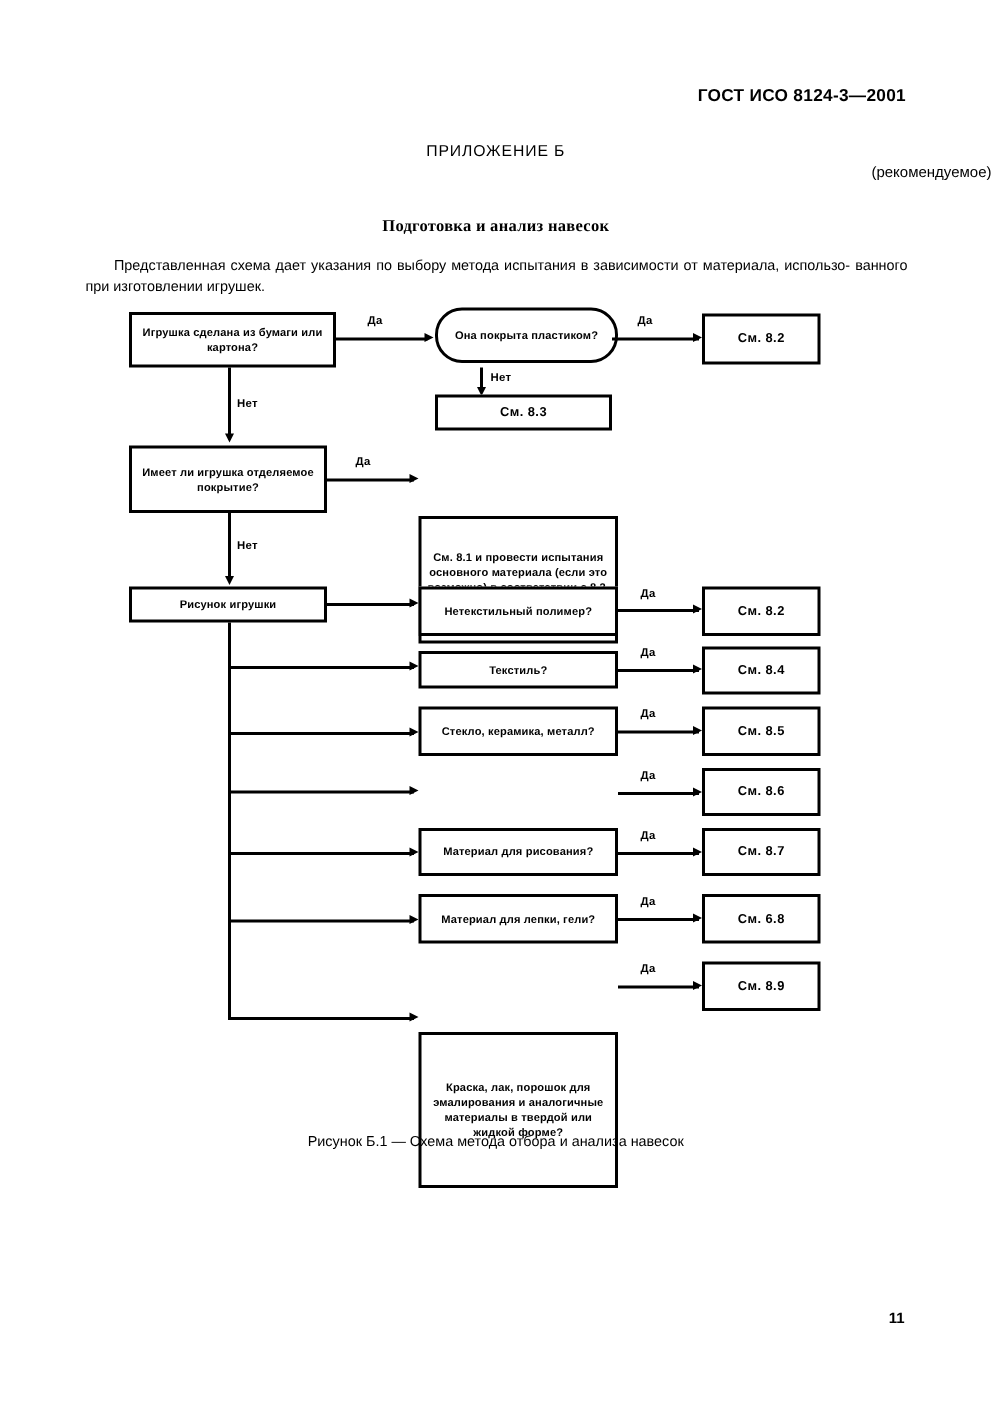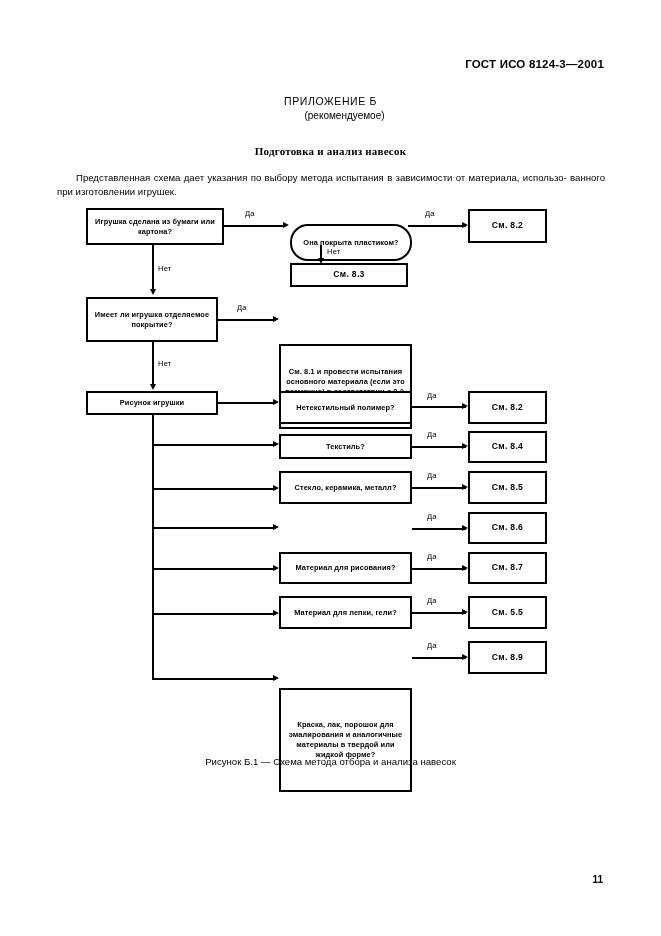--- a/index.html
+++ b/index.html
@@ -40,21 +40,21 @@
     left: 0; right: 0;
     top: 95px;
     text-align: center;
     font-size: 10.5px;
     letter-spacing: 0.6px;
   }
   .annex-sub {
     position: absolute;
     left: 0; right: 0;
     top: 110px;
-    text-align: center;
+    text-align: right;
     font-size: 10px;
     padding-left: 28px;
   }
   .section-heading {
     position: absolute;
     left: 0; right: 0;
     top: 145px;
     text-align: center;
     font-size: 11px;
     font-weight: bold;
@@ -129,21 +129,21 @@
   .arrow-d {
     position: absolute;
     width: 0; height: 0;
     border-left: 3.5px solid transparent;
     border-right: 3.5px solid transparent;
     border-top: 6px solid #000;
   }
   .edge-label {
     position: absolute;
     font-size: 7.6px;
-    font-weight: normal;
+    font-weight: bold;
     letter-spacing: 0.2px;
     white-space: nowrap;
   }
 
   
   .figure-caption {
     position: absolute;
     left: 0; right: 0;
     top: 756px;
     text-align: center;
@@ -179,21 +179,21 @@
   </div>
 
   <div class="chart">
 
     <div class="node" style="left:86px; top:208px; width:138px; height:37px;">Игрушка сделана из бумаги или картона?</div>
 
     <div class="hline" style="left:224px; top:225px; width:61px;"></div>
     <div class="arrow-r" style="left:283px; top:222px;"></div>
     <div class="edge-label" style="left:245px; top:209px;">Да</div>
 
-    <div class="node" style="left:290px; top:224px; width:122px; height:37px;border-radius:18px;">Она покрыта пластиком?</div>
+    <div class="node" style="left:290px; top:205px; width:122px; height:37px;border-radius:18px;">Она покрыта пластиком?</div>
 
     <div class="hline" style="left:408px; top:225px; width:58px;"></div>
     <div class="arrow-r" style="left:462px; top:222px;"></div>
     <div class="edge-label" style="left:425px; top:209px;">Да</div>
 
     <div class="node terminal" style="left:468px; top:209px; width:79px; height:34px;">См. 8.2</div>
 
     <div class="vline" style="left:320px; top:245px; height:17px;"></div>
     <div class="arrow-d" style="left:317.5px; top:258px;"></div>
     <div class="edge-label" style="left:327px; top:247px;">Нет</div>
@@ -258,21 +258,21 @@
     <div class="arrow-r" style="left:462px; top:565px;"></div>
     <div class="edge-label" style="left:427px; top:552px;">Да</div>
     <div class="node terminal" style="left:468px; top:552px; width:79px; height:32px;">См. 8.7</div>
 
     <div class="hline" style="left:152px; top:613px; width:124px;"></div>
     <div class="arrow-r" style="left:273px; top:610px;"></div>
     <div class="node" style="left:279px; top:596px; width:133px; height:33px;">Материал для лепки, гели?</div>
     <div class="hline" style="left:412px; top:612px; width:54px;"></div>
     <div class="arrow-r" style="left:462px; top:609px;"></div>
     <div class="edge-label" style="left:427px; top:596px;">Да</div>
-    <div class="node terminal" style="left:468px; top:596px; width:79px; height:33px;">См. 5.5</div>
+    <div class="node terminal" style="left:468px; top:596px; width:79px; height:33px;">См. 6.8</div>
 
     <div class="hline" style="left:152px; top:678px; width:124px;"></div>
     <div class="arrow-r" style="left:273px; top:675px;"></div>
     <div class="node bigtext" style="left:279px; top:641px; width:133px; height:104px;">Краска, лак, порошок для эмалирования и аналогичные материалы в твердой или жидкой форме?</div>
     <div class="hline" style="left:412px; top:657px; width:54px;"></div>
     <div class="arrow-r" style="left:462px; top:654px;"></div>
     <div class="edge-label" style="left:427px; top:641px;">Да</div>
     <div class="node terminal" style="left:468px; top:641px; width:79px; height:33px;">См. 8.9</div>
 
   </div>

